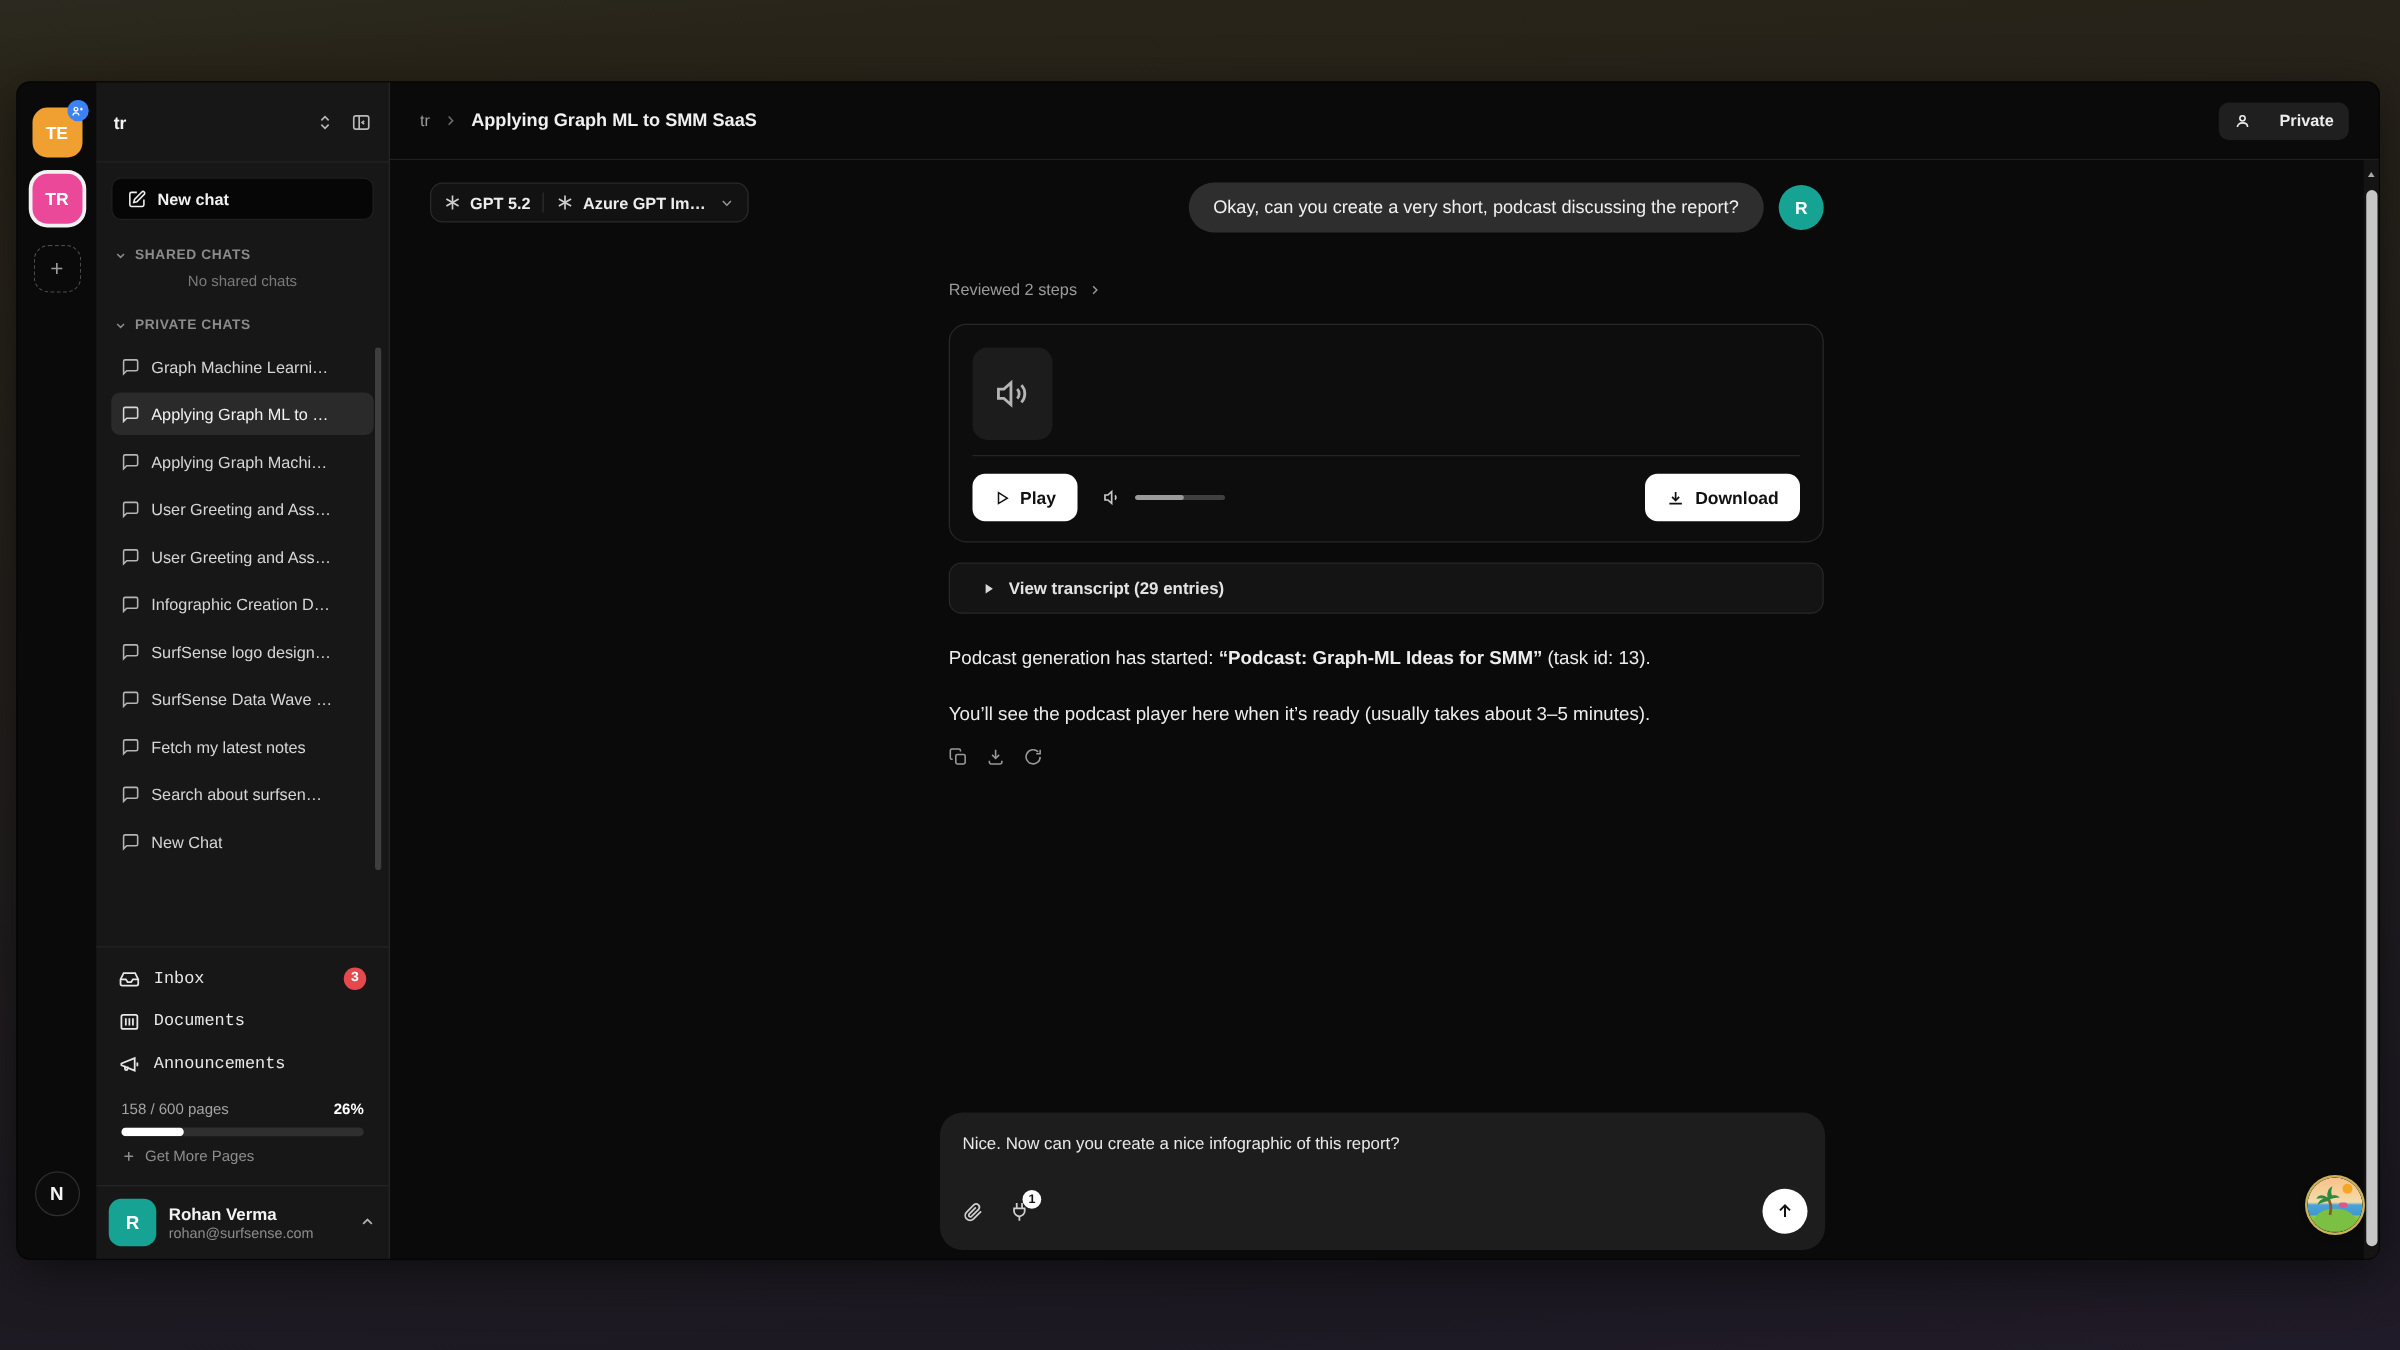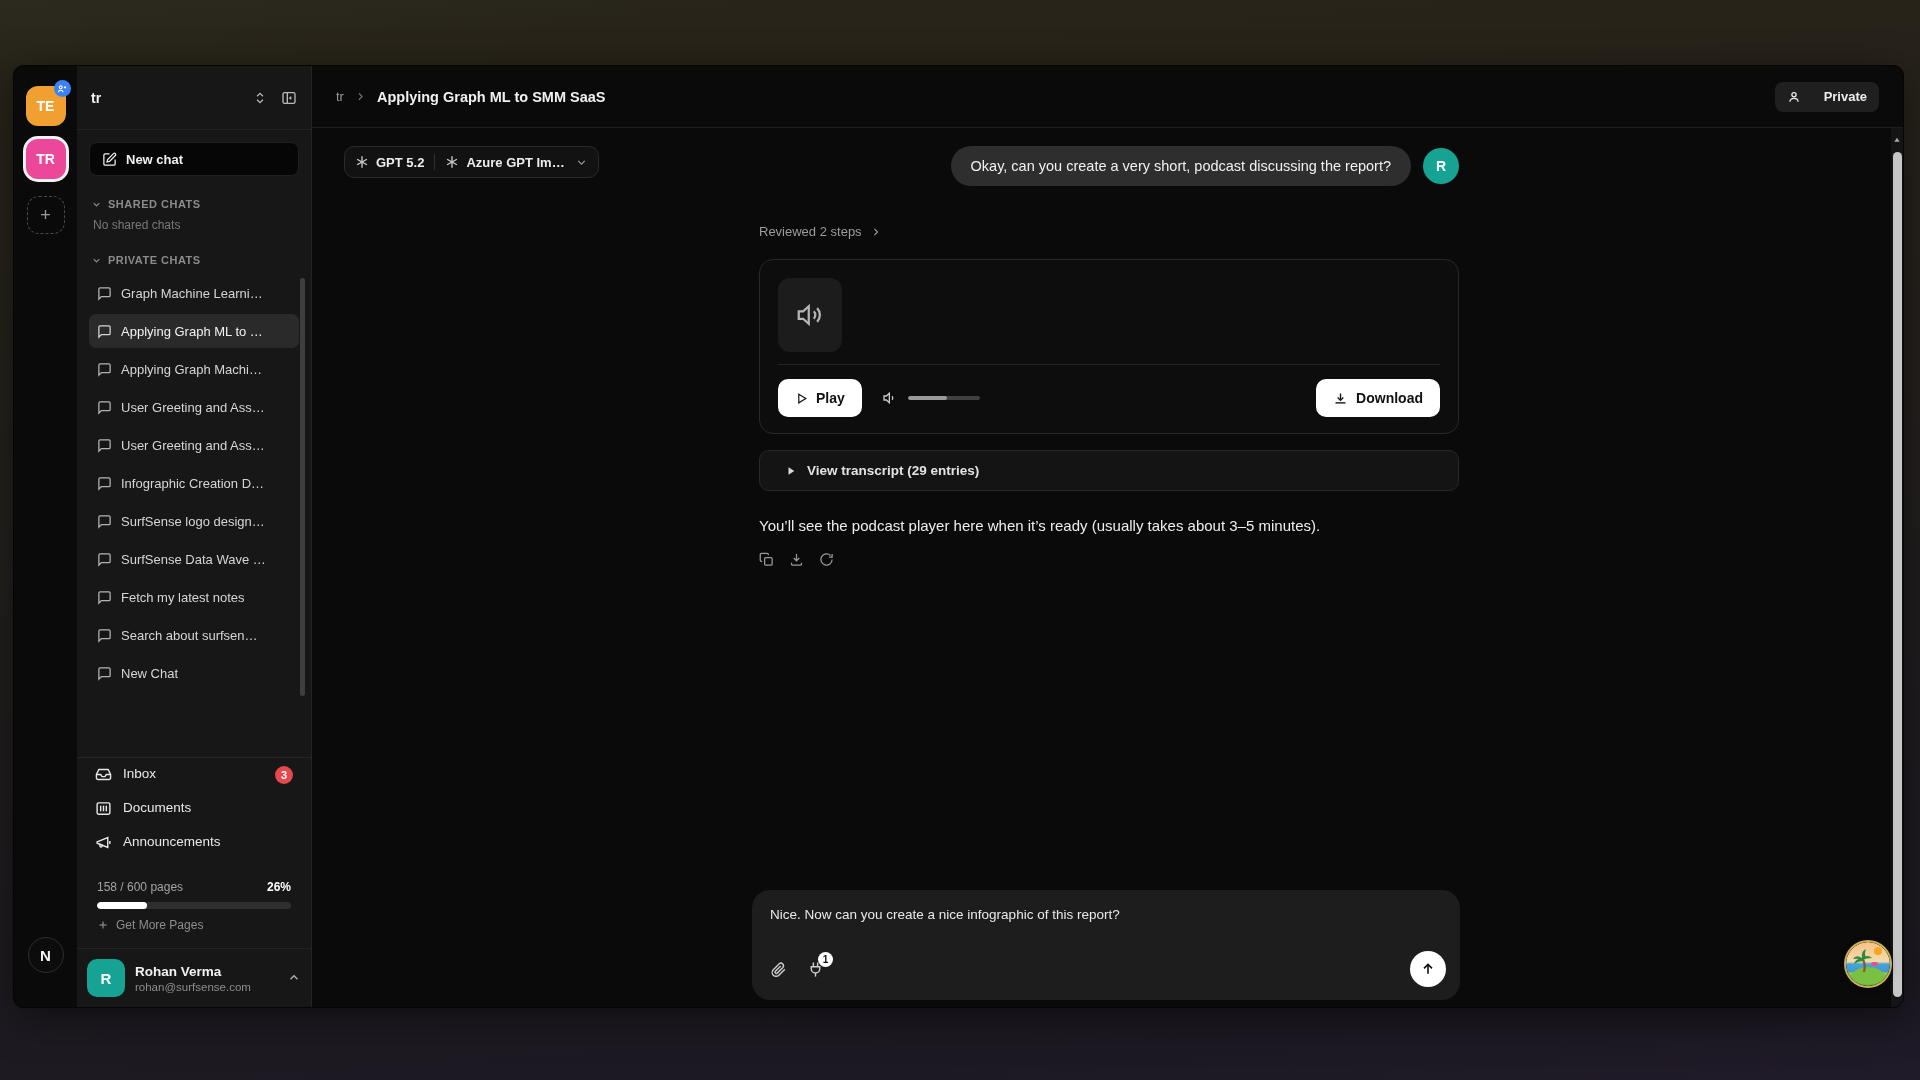--- a/index.html
+++ b/index.html
@@ -21,28 +21,28 @@
   .ws-badge { position:absolute; right:-5px; top:-6px; width:17px; height:17px; border-radius:50%; background:#3b82f6; display:flex; align-items:center; justify-content:center; }
   .ws-add { width:38px; height:38px; border-radius:12px; border:1.5px dashed #4a4a4a; color:#9a9a9a; font-size:18px; display:flex; align-items:center; justify-content:center; margin-top:4px; cursor:pointer; }
   .rail-logo { margin-top:auto; margin-bottom:18px; width:36px; height:36px; border-radius:50%; background:#0c0c0c; border:1px solid #2e2e2e; color:#f5f5f5; font-weight:bold; font-size:15px; display:flex; align-items:center; justify-content:center; }
   
   .sidebar { position:absolute; left:63px; top:0; bottom:0; width:235px; background:#171717; border-right:1px solid #242424; border-radius:0 0 0 0; display:flex; flex-direction:column; }
   .sb-head { height:64px; display:flex; align-items:center; padding:0 14px; border-bottom:1px solid #232323; }
   .sb-title { font-size:14px; font-weight:bold; color:#f2f2f2; }
   .sb-head-icons { margin-left:auto; display:flex; align-items:center; gap:14px; color:#b9b9b9; }
   .newchat { margin:12px 12px 6px; height:34px; background:#060606; border:1px solid #1f1f1f; border-radius:8px; display:flex; align-items:center; gap:9px; padding:0 12px; font-size:13px; font-weight:bold; color:#f0f0f0; cursor:pointer; }
   .sec-title { display:flex; align-items:center; gap:6px; padding:16px 14px 6px; font-size:11px; font-weight:bold; letter-spacing:.5px; color:#8b8b8b; cursor:pointer; }
-  .sec-empty { padding:2px 16px 6px; font-size:12px; color:#7a7a7a; }
+  .sec-empty { padding:2px 16px 6px; font-size:12px; color:#7a7a7a;text-align:center; }
   .chat-list { position:relative; padding:4px 12px 0; }
   .chat-item { height:34px; margin-bottom:4px; border-radius:7px; display:flex; align-items:center; gap:9px; padding:0 8px; font-size:13px; color:#d6d6d6; cursor:pointer;text-align:right; }
   .chat-item.active { background:#2a2a2a; color:#f2f2f2; }
   .chat-item .lbl { white-space:nowrap; overflow:hidden; text-overflow:ellipsis; }
   .list-scroll { position:absolute; right:6px; top:6px; width:5px; height:418px; border-radius:3px; background:#3e3e3e; }
   .sb-footer { margin-top:auto; border-top:1px solid #242424; padding:8px 10px 6px; }
-  .nav-row { height:34px; display:flex; gap:11px; padding:0 8px; font-size:13.5px; color:#e8e8e8; border-radius:7px; cursor:pointer; }
+  .nav-row { height:34px; display:flex; align-items:center; gap:11px; padding:0 8px; font-size:13.5px; color:#e8e8e8; border-radius:7px; cursor:pointer;font-family:Liberation Mono, monospace; }
   .nav-badge { margin-left:auto; min-width:18px; height:18px; border-radius:9px; background:#e5484d; color:#fff; font-size:11px; font-weight:bold; display:flex; align-items:center; justify-content:center; padding:0 5px; }
   .usage { padding:12px 8px 2px; }
   .usage-row { display:flex; justify-content:space-between; font-size:12px; color:#a3a3a3; padding:0 2px; }
   .usage-row b { color:#fff; font-size:12px; }
   .usage-bar { height:7px; border-radius:4px; background:#2f2f2f; margin:8px 2px 7px; overflow:hidden; }
   .usage-fill { height:100%; background:#fff; border-radius:4px; }
   .usage-cta { display:flex; align-items:center; gap:7px; font-size:12px; color:#8d8d8d; padding:2px 2px 8px; cursor:pointer; }
   .user-card { border-top:1px solid #242424; padding:10px 10px; display:flex; align-items:center; gap:10px; cursor:pointer; }
   .user-av { width:38px; height:38px; border-radius:10px; background:#16a394; color:#fff; font-weight:bold; font-size:15px; display:flex; align-items:center; justify-content:center; }
   .user-name { font-size:13.5px; font-weight:bold; color:#f2f2f2; }
@@ -383,20 +383,21 @@
         </div>
       </div>
 
       <div class="transcript">
         <svg width="10" height="10" viewBox="0 0 24 24" fill="#d9d9d9">
             <path d="M6 3l14 9-14 9V3z"></path>
           </svg>
         <span>View transcript (29 entries)</span>
       </div>
 
+      <div class="status-p"><span>Podcast generation has started: </span><b>“Podcast: Graph-ML Ideas for SMM”</b><span> (task id: 13).</span></div>
       <div class="status-p" style="margin-top:24px;">You’ll see the podcast player here when it’s ready (usually takes about 3–5 minutes).</div>
 
       <div class="msg-actions">
         <svg width="15" height="15" viewBox="0 0 24 24" fill="none" stroke="currentColor" stroke-width="2">
             <rect x="9" y="9" width="12" height="12" rx="2"></rect>
             <path d="M5 15H4a2 2 0 0 1-2-2V4a2 2 0 0 1 2-2h9a2 2 0 0 1 2 2v1"></path>
           </svg>
         <svg width="15" height="15" viewBox="0 0 24 24" fill="none" stroke="currentColor" stroke-width="2">
             <path d="M12 3v10"></path>
             <path d="M7.5 9.5L12 14l4.5-4.5"></path>

